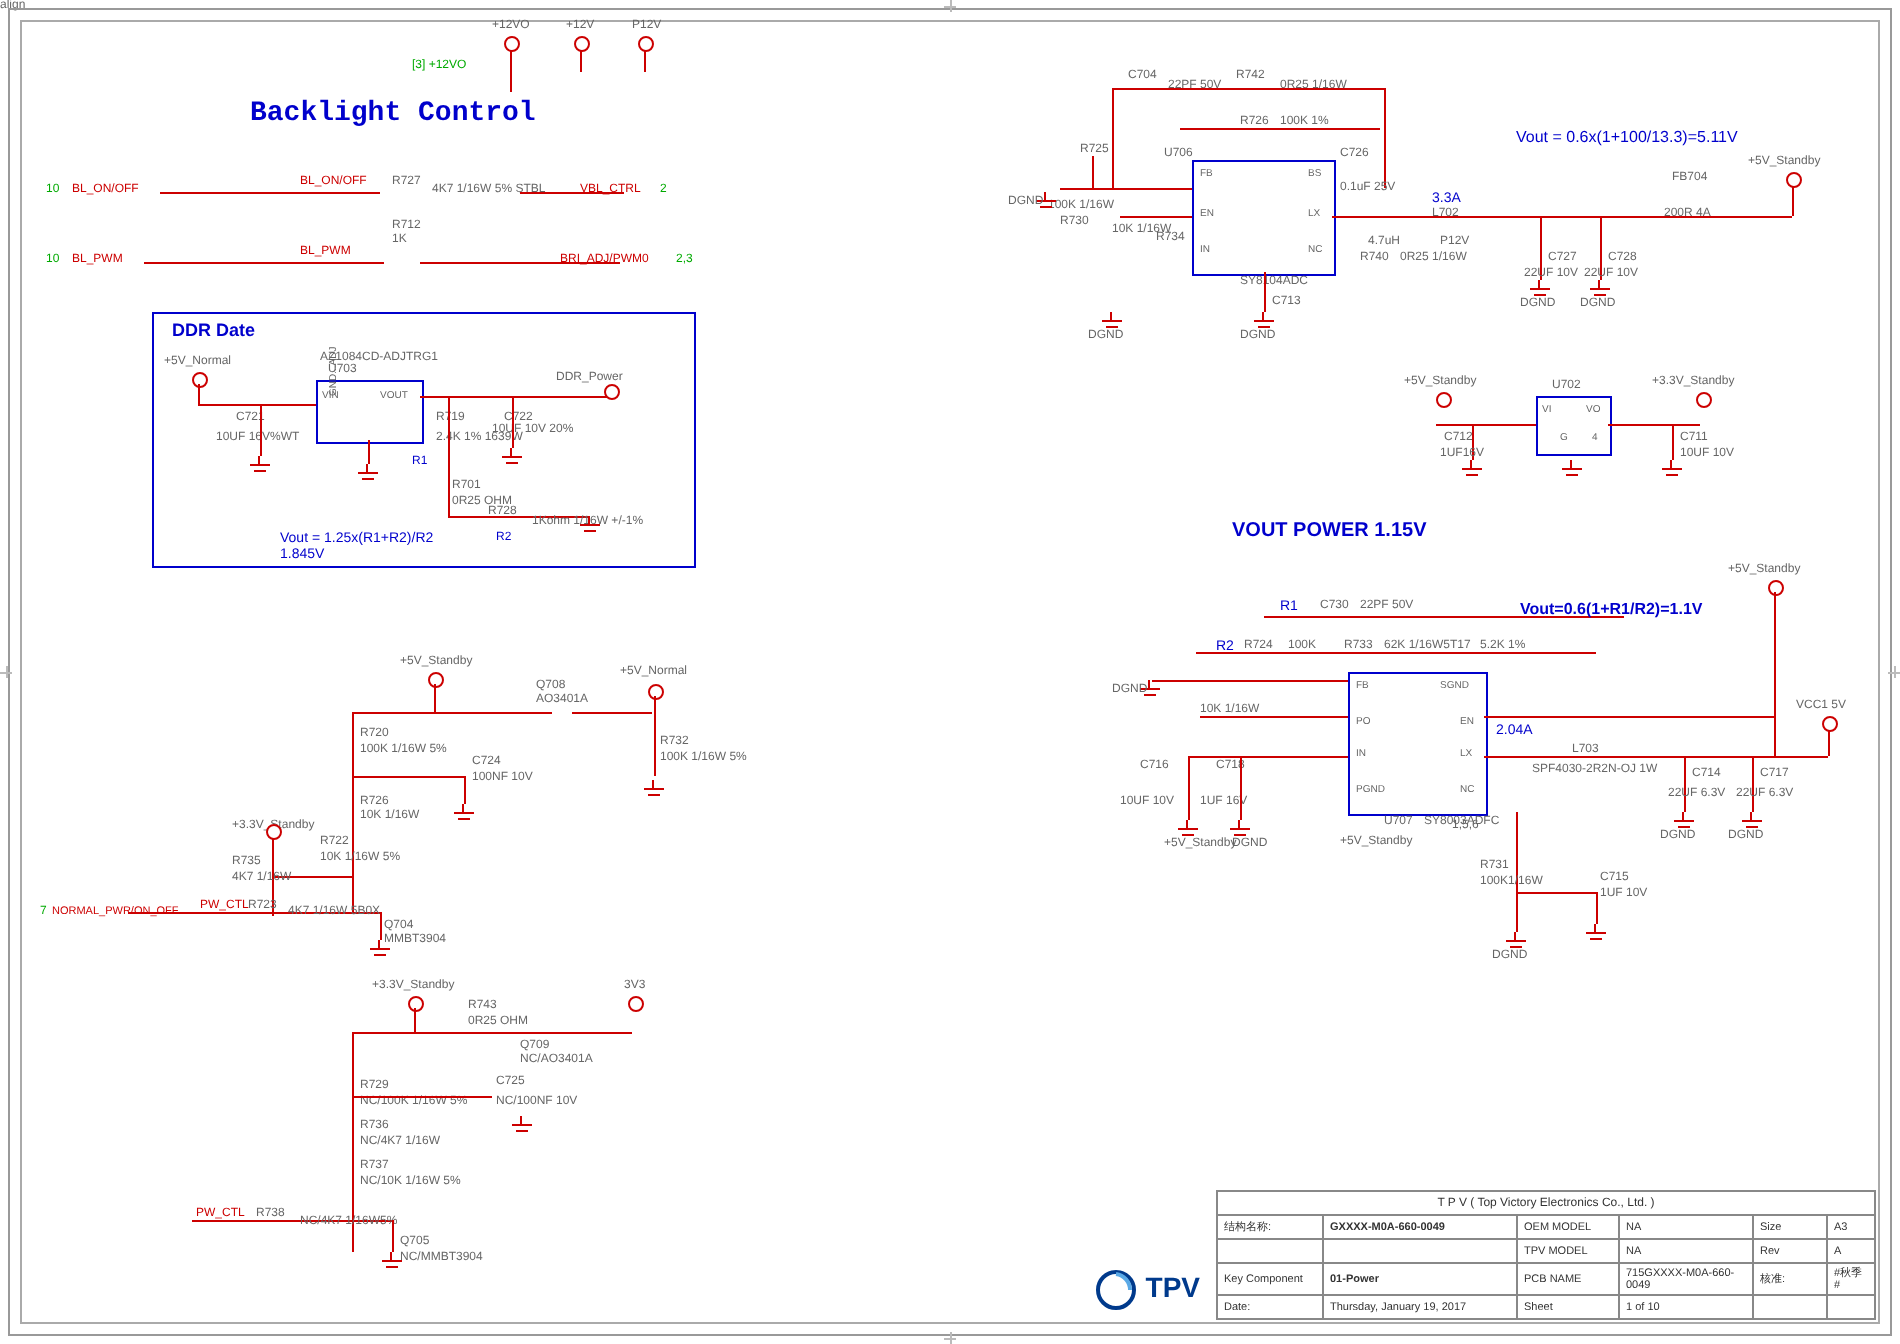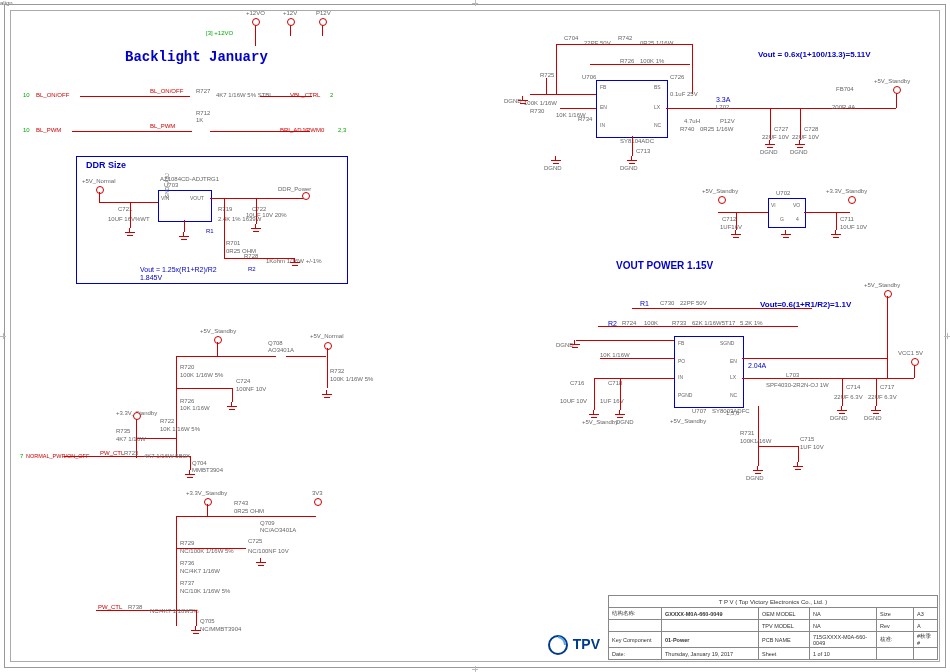--- a/index.html
+++ b/index.html
@@ -36,21 +36,21 @@
 <div class="border-outer"></div>
 <div class="border-inner"></div>
 
 
 <div class="foldmark" style="left:0;top:333px"></div>
 <div class="foldmark" style="right:0;top:333px"></div>
 <div class="foldmark" style="left:472px;top:0"></div>
 <div class="foldmark" style="left:472px;bottom:0"></div>
 
 
-<div class="lbl titleBC" style="left:125px;top:49px">Backlight January</div>
+<div class="lbl titleBC" style="left:125px;top:49px">Backlight Control</div>
 <div class="lbl green" style="left:206px;top:30px">[3] +12VO</div>
 <div class="net vnet" style="left:255px;top:24px;height:22px"></div>
 <div class="pwrnode" style="left:252px;top:18px"></div>
 <div class="lbl" style="left:246px;top:10px">+12VO</div>
 <div class="net vnet" style="left:290px;top:24px;height:12px"></div>
 <div class="pwrnode" style="left:287px;top:18px"></div>
 <div class="lbl" style="left:283px;top:10px">+12V</div>
 <div class="net vnet" style="left:322px;top:24px;height:12px"></div>
 <div class="pwrnode" style="left:319px;top:18px"></div>
 <div class="lbl" style="left:316px;top:10px">P12V</div>
@@ -72,21 +72,21 @@
 <div class="net hnet" style="left:72px;top:131px;width:120px"></div>
 <div class="lbl" style="left:150px;top:123px;color:#cc0000">BL_PWM</div>
 <div class="lbl" style="left:196px;top:110px">R712</div>
 <div class="lbl" style="left:196px;top:117px">1K</div>
 <div class="net hnet" style="left:210px;top:131px;width:100px"></div>
 <div class="lbl red" style="left:280px;top:127px">BRI_ADJ/PWM0</div>
 <div class="lbl green" style="left:338px;top:127px">2,3</div>
 
 
 <div class="boxDDR"></div>
-<div class="lbl titleSec" style="left:86px;top:160px;font-size:9px">DDR Size</div>
+<div class="lbl titleSec" style="left:86px;top:160px;font-size:9px">DDR Date</div>
 <div class="lbl" style="left:82px;top:178px">+5V_Normal</div>
 <div class="pwrnode" style="left:96px;top:186px"></div>
 <div class="net vnet" style="left:99px;top:192px;height:10px"></div>
 <div class="net hnet" style="left:99px;top:202px;width:60px"></div>
 <div class="chip" style="left:158px;top:190px;width:52px;height:30px"></div>
 <div class="lbl" style="left:164px;top:182px">U703</div>
 <div class="lbl" style="left:160px;top:176px">AZ1084CD-ADJTRG1</div>
 <div class="lbl" style="left:161px;top:195px;font-size:5px">VIN</div>
 <div class="lbl" style="left:190px;top:195px;font-size:5px">VOUT</div>
 <div class="lbl" style="left:164px;top:198px;font-size:5px;transform:rotate(-90deg);transform-origin:left top">GND...ADJ</div>
@@ -196,21 +196,21 @@
 <div class="net hnet" style="left:96px;top:610px;width:100px"></div>
 <div class="lbl" style="left:98px;top:604px;color:#cc0000">PW_CTL</div>
 <div class="lbl" style="left:128px;top:604px">R738</div>
 <div class="lbl" style="left:150px;top:608px">NC/4K7 1/16W5%</div>
 <div class="lbl" style="left:200px;top:618px">Q705</div>
 <div class="lbl" style="left:200px;top:626px">NC/MMBT3904</div>
 <div class="net vnet" style="left:196px;top:610px;height:16px"></div>
 <div class="gnd" style="left:191px;top:626px"></div>
 
 
-<div class="lbl blue" style="left:758px;top:50px;font-size:8px;font-weight:bold">Vout = 0.6x(1+100/13.3)=5.11V</div>
+<div class="lbl blue" style="left:758px;top:64px;font-size:8px;font-weight:normal">Vout = 0.6x(1+100/13.3)=5.11V</div>
 <div class="lbl" style="left:564px;top:35px">C704</div>
 <div class="lbl" style="left:584px;top:40px">22PF 50V</div>
 <div class="lbl" style="left:618px;top:35px">R742</div>
 <div class="lbl" style="left:640px;top:40px">0R25 1/16W</div>
 <div class="net hnet" style="left:556px;top:44px;width:136px"></div>
 <div class="net vnet" style="left:556px;top:44px;height:50px"></div>
 <div class="net vnet" style="left:692px;top:44px;height:50px"></div>
 
 <div class="lbl" style="left:620px;top:58px">R726</div>
 <div class="lbl" style="left:640px;top:58px">100K 1%</div>

